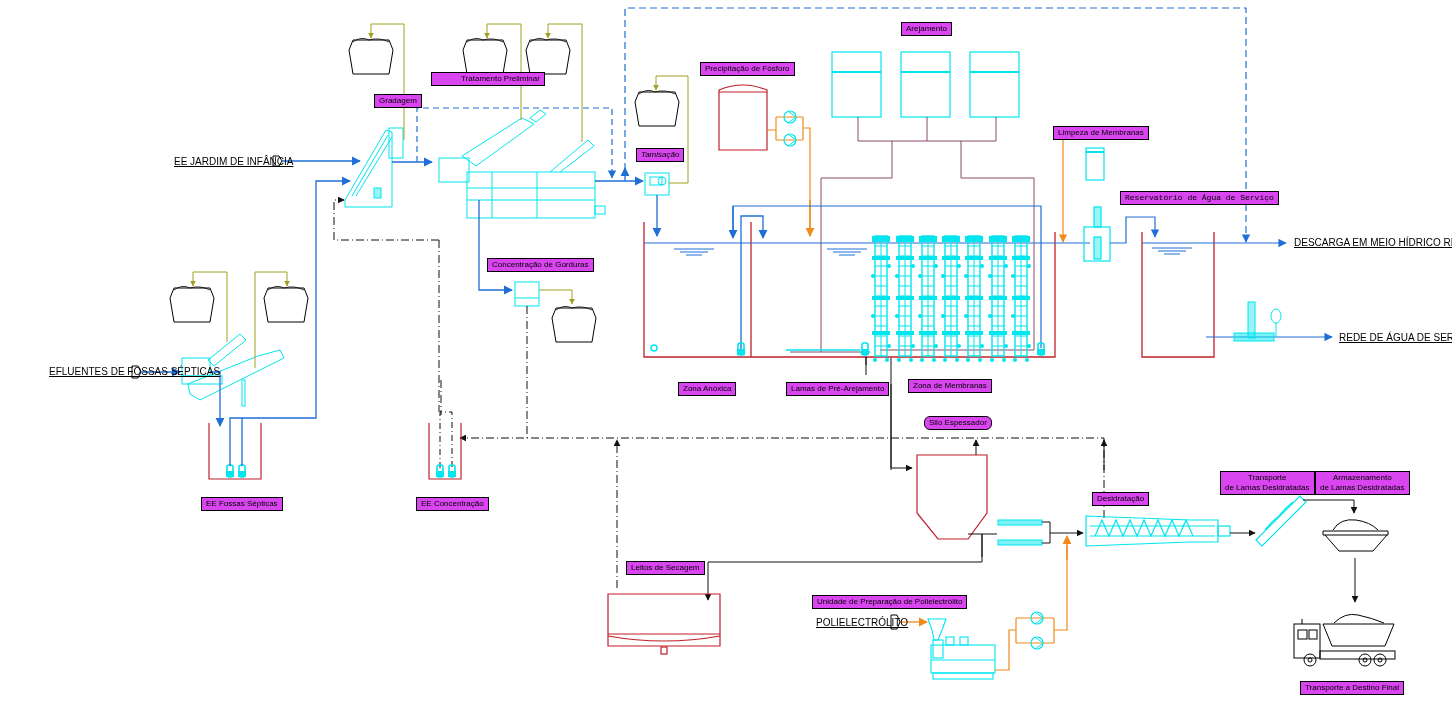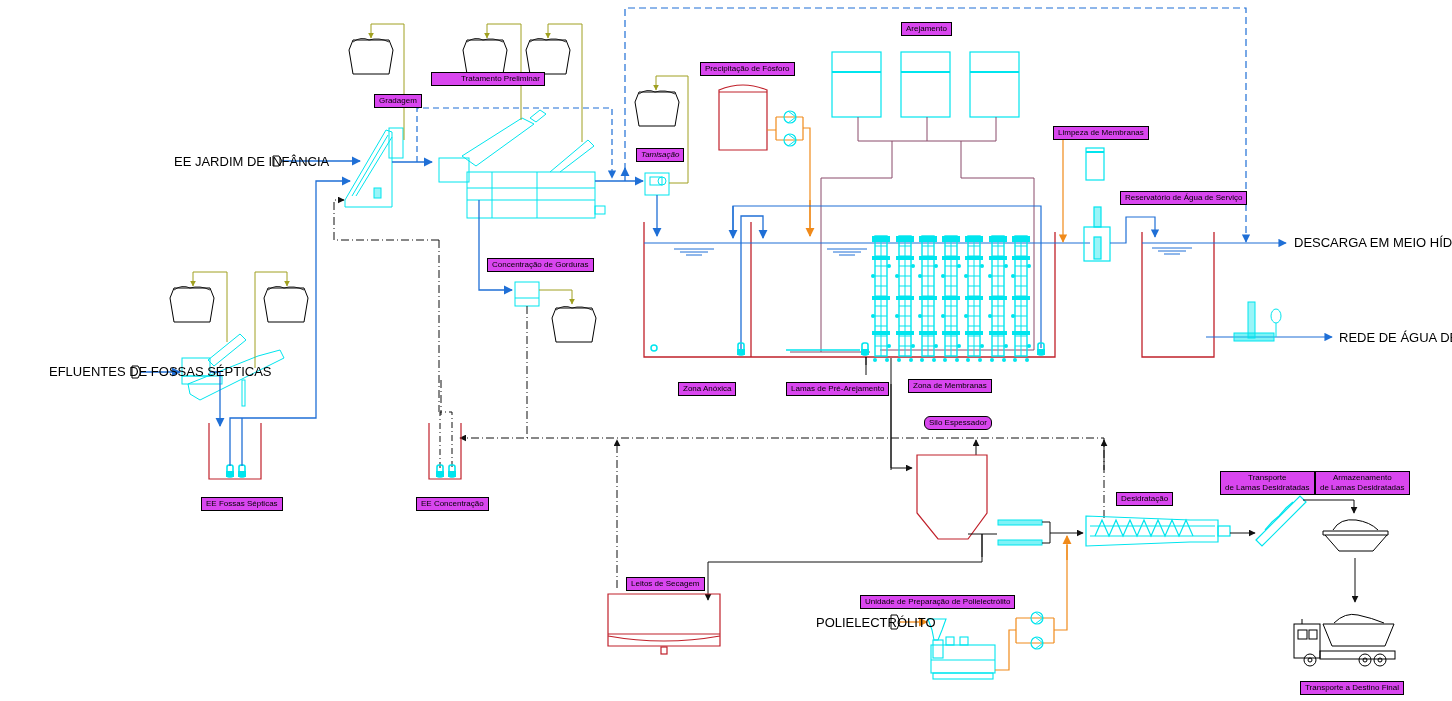--- a/index.html
+++ b/index.html
@@ -1,20 +1,20 @@
 <!DOCTYPE html>
 <html><head>
 <meta charset="utf-8">
 <style>
   html, body { margin: 0; padding: 0; background: #ffffff; }
   body { width: 1452px; height: 701px; overflow: hidden; position: relative; font-family: "Liberation Sans", sans-serif; }
   #canvas { position: absolute; left: 0; top: 0; width: 1452px; height: 701px; }
   .lbl { position: absolute; border: 1px solid #000; background: #d946ef; color: #000; font-size: 8px; line-height: 10px; padding: 1px 4px; white-space: nowrap; text-align: center; font-family: "Liberation Sans", sans-serif; }
   .lbl2 { white-space: pre-line; }
-  .io { position: absolute; color: #000; font-size: 13px; line-height: 10px; white-space: nowrap; font-family: "Liberation Sans", sans-serif; }
+  .io { position: absolute; color: #000; font-size: 10px; line-height: 10px; white-space: nowrap; font-family: "Liberation Sans", sans-serif; text-decoration: underline; }
 </style>
 </head>
 <body>
 
 <svg id="canvas" width="1452" height="701" viewBox="0 0 1452 701">
   <defs>
     <marker id="aB" viewBox="0 0 10 10" refX="9" refY="5" markerWidth="7" markerHeight="7" orient="auto">
         <path d="M0,0 L10,5 L0,10 z" fill="#1f6fd6"></path>
       </marker>
     <marker id="aK" viewBox="0 0 10 10" refX="9" refY="5" markerWidth="7" markerHeight="7" orient="auto">
@@ -341,28 +341,28 @@
 <div class="io" style="left:816px;top:618px;">POLIELECTRÓLITO</div>
 <div class="io" style="left:1294px;top:238px;">DESCARGA EM MEIO HÍDRICO RECEPTOR</div>
 <div class="io" style="left:1339px;top:333px;">REDE DE ÁGUA DE SERVIÇO</div>
 
 <div class="lbl" style="left:354px;top:94px;margin-left:20px;">Gradagem</div>
 <div class="lbl" style="left:431px;top:72px;padding-left:29px;">Tratamento Preliminar</div>
 <div class="lbl" style="left:636px;top:148px;font-style:italic;">Tamisação</div>
 <div class="lbl" style="left:700px;top:62px;">Precipitação de Fósforo</div>
 <div class="lbl" style="left:901px;top:22px;">Arejamento</div>
 <div class="lbl" style="left:1053px;top:99px;margin-top:27px;">Limpeza de Membranas</div>
-<div class="lbl" style="left:1120px;top:191px;">Reservatório de Água de Serviço</div>
+<div class="lbl" style="left:1120px;top:191px;font-family:Liberation Mono, monospace;">Reservatório de Água de Serviço</div>
 <div class="lbl" style="left:487px;top:258px;">Concentração de Gorduras</div>
 <div class="lbl" style="left:678px;top:382px;">Zona Anóxica</div>
 <div class="lbl" style="left:786px;top:382px;">Lamas de Pré-Arejamento</div>
 <div class="lbl" style="left:908px;top:379px;">Zona de Membranas</div>
 <div class="lbl" style="left:924px;top:416px;border-radius:6px;">Silo Espessador</div>
 <div class="lbl" style="left:201px;top:497px;">EE Fossas Sépticas</div>
 <div class="lbl" style="left:416px;top:497px;">EE Concentração</div>
-<div class="lbl" style="left:1116px;top:492px;">Desidratação</div>
+<div class="lbl" style="left:1092px;top:492px;">Desidratação</div>
 <div class="lbl lbl2" style="left:1220px;top:471px;">Transporte
 de Lamas Desidratadas</div>
 <div class="lbl lbl2" style="left:1315px;top:471px;">Armazenamento
 de Lamas Desidratadas</div>
-<div class="lbl" style="left:626px;top:561px;margin-top:16px;">Leitos de Secagem</div>
-<div class="lbl" style="left:860px;top:595px;">Unidade de Preparação de Polielectrólito</div>
+<div class="lbl" style="left:626px;top:561px;">Leitos de Secagem</div>
+<div class="lbl" style="left:812px;top:595px;">Unidade de Preparação de Polielectrólito</div>
 <div class="lbl" style="left:1300px;top:681px;">Transporte a Destino Final</div>
 
 </body></html>

